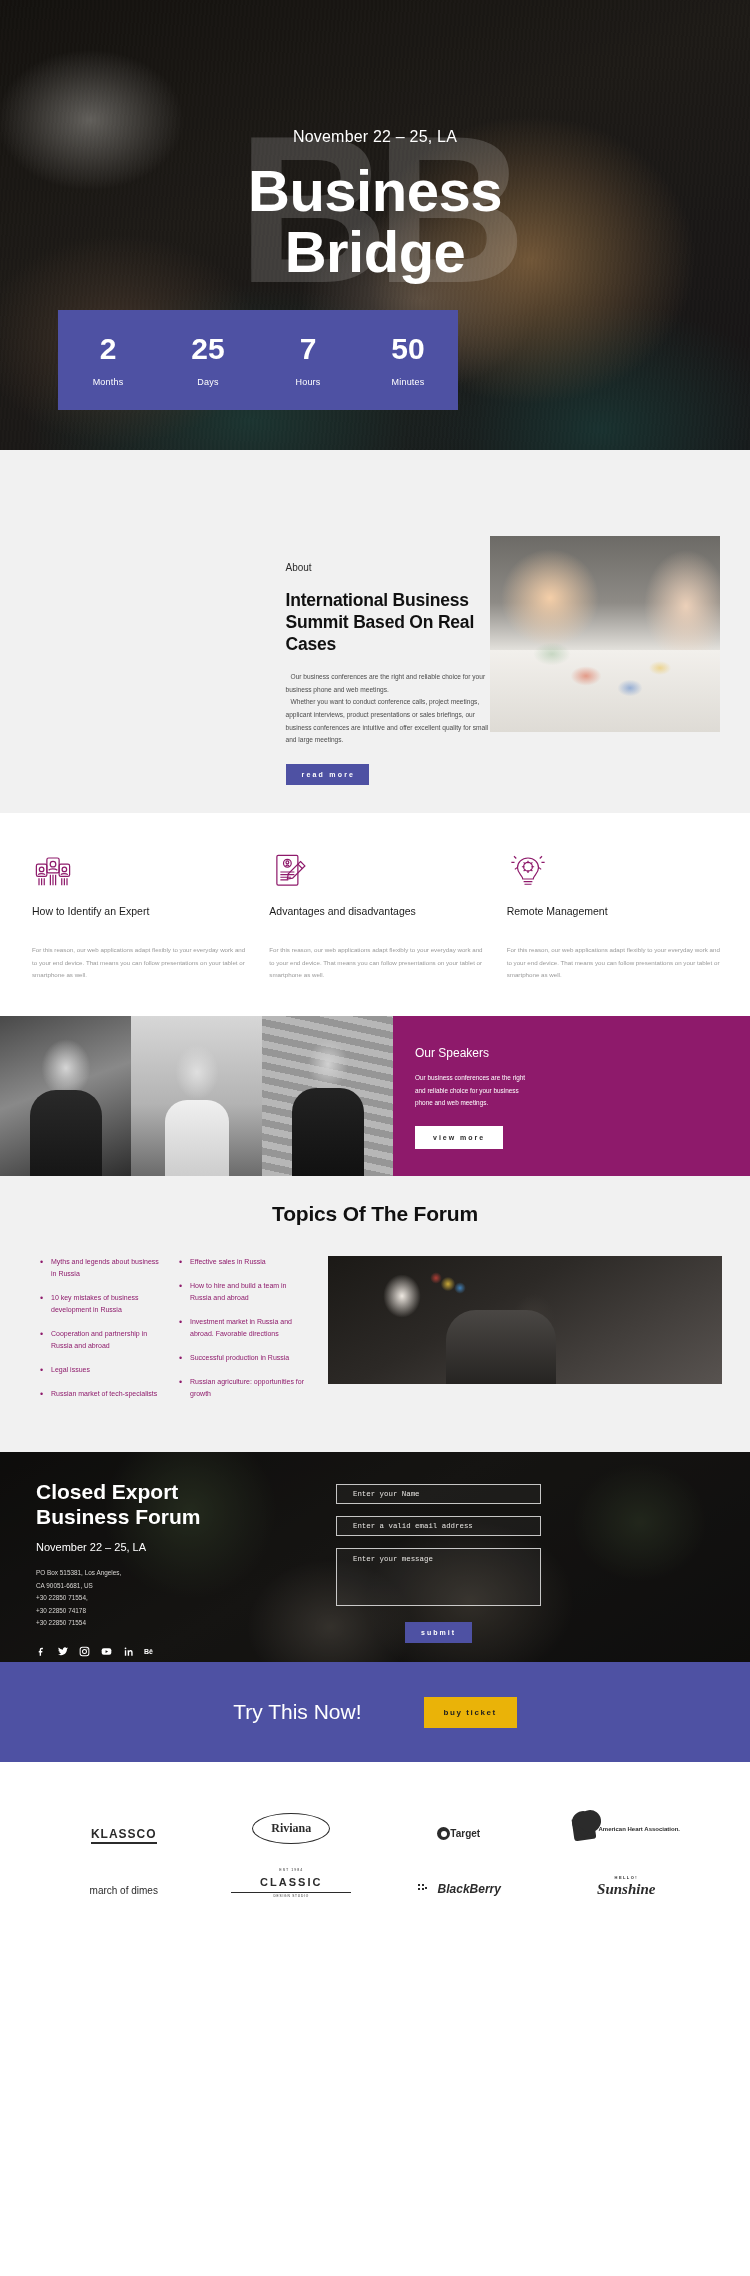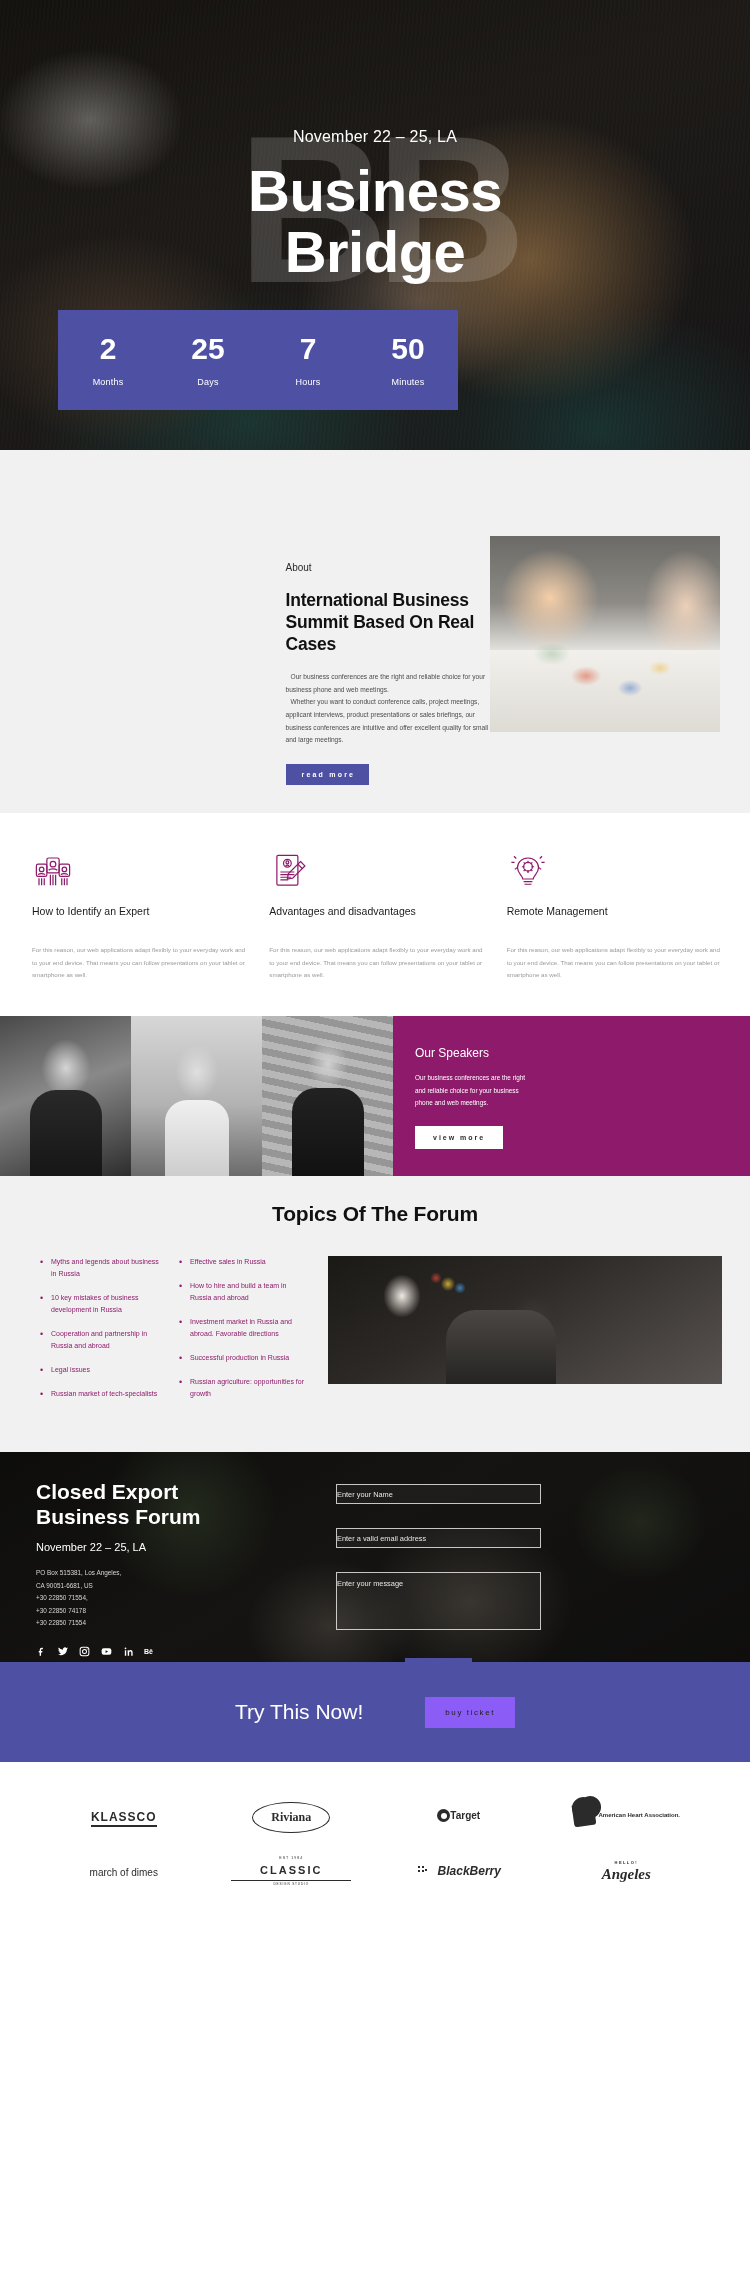--- a/index.html
+++ b/index.html
@@ -234,50 +234,50 @@
   .contact-scrim { position:absolute; inset:0; background: rgba(10,10,9,.42); }
   .contact-inner { position: relative; z-index: 3; display: flex; padding: 28px 28px 0 36px; }
   .contact-left { width: 300px; color: #fff; }
   .contact-title { font-size: 21px; font-weight: 700; line-height: 1.16; margin-bottom: 12px; }
   .contact-date { font-size: 11px; font-weight: 400; margin-bottom: 14px; }
   .contact-addr { font-size: 6.4px; line-height: 1.95; color: #d8d6d3; margin-bottom: 16px; }
   .social { display: flex; gap: 10px; align-items: center; }
   .social span { color: #fff; display: inline-flex; }
   .contact-form { flex: 1; padding-top: 4px; }
   .field {
-    display: block; width: 205px; height: 20px; margin-bottom: 24px;
+    display: block; width: 205px; height: 20px; margin-bottom: 12px;
     background: rgba(255,255,255,0.04);
     border: 1px solid rgba(255,255,255,.75);
-    color: #fff; font-size: 7.4px; padding: 0 0;
-    font-family: Liberation Sans, sans-serif;
+    color: #fff; font-size: 7.4px; padding: 0 16px;
+    font-family: Liberation Mono, monospace;
   }
   .field::placeholder { color: #e6e4e1; opacity: 1; }
   textarea.field { height: 58px; padding-top: 6px; resize: none; }
   .btn-submit {
     background: #4e51a3; color: #fff; border: none; cursor: pointer;
     font-size: 7px; font-weight: 700; letter-spacing: 2px;
     padding: 7px 16px; margin-top: 4px; margin-left: 0;
   }
   .submit-row { width: 205px; text-align: center; }
 
   
   .cta {
     background: #4e51a3; height: 100px;
     display: flex; align-items: center; justify-content: center; gap: 62px;
   }
   .cta-title { color: #fff; font-size: 21px; font-weight: 400; }
   .btn-buyticket {
-    background: #8b5cf6; color: #1f1f1f; border: none; cursor: pointer;
-    font-size: 8px; font-weight: 400; letter-spacing: 1.6px;
+    background: #eab308; color: #1f1f1f; border: none; cursor: pointer;
+    font-size: 8px; font-weight: 700; letter-spacing: 1.6px;
     padding: 11px 20px;
   }
 
   
   .logos { background: #fff; padding: 28px 40px 40px 40px; }
-  .logo-row { display: flex; justify-content: space-around; align-items: center; height: 54px; }
+  .logo-row { display: flex; justify-content: space-around; align-items: flex-end; height: 54px; }
   .logo { width: 120px; text-align: center; color: #2b2b2b; }
   .logo-klassco { font-size: 12px; font-weight: 700; letter-spacing: 1px; border-bottom: 2px solid #2b2b2b; display:inline-block; padding-bottom:1px; }
   .logo-riviana {
     display:inline-block; border: 1.4px solid #2b2b2b; border-radius: 50%;
     padding: 7px 18px; font-family: "Liberation Serif", serif; font-size: 12px; font-weight:700;
   }
   .logo-target { display:inline-flex; align-items:center; gap:0; font-size: 10px; font-weight:700; }
   .target-mark {
     width: 13px; height: 13px; border-radius: 50%; background:#2b2b2b;
     display:inline-block; position: relative;
@@ -552,19 +552,19 @@
       </div>
       <div class="logo">
         <span class="logo-bb">
           <span class="bb-dots"></span>
           <span>BlackBerry</span>
         </span>
       </div>
       <div class="logo">
         <span class="logo-sunshine">
           <span class="hello">HELLO!</span>
-          <span>Angeles</span>
+          <span>Sunshine</span>
         </span>
       </div>
     </div>
   </section>
 
 </div>
 
 </body></html>

